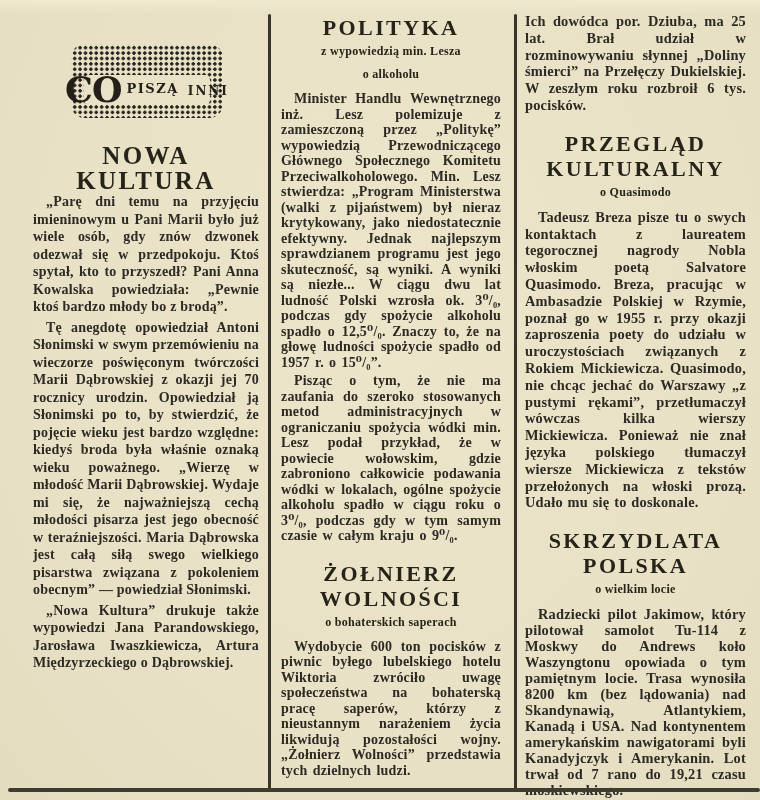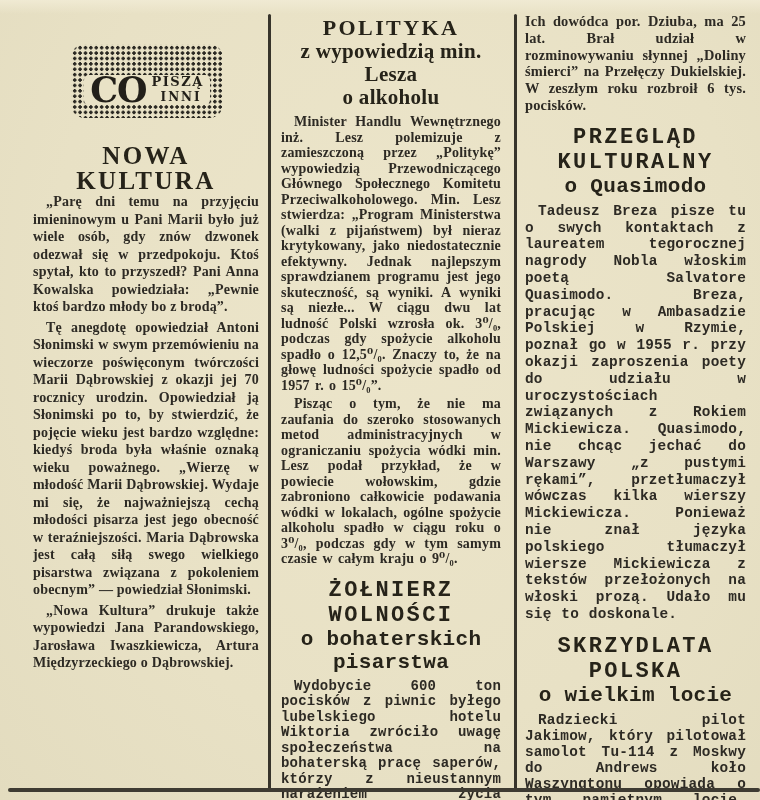--- a/index.html
+++ b/index.html
@@ -33,35 +33,35 @@
     background-image:radial-gradient(circle,#2a2822 1.45px,rgba(0,0,0,0) 1.9px);
     background-size:5.4px 5.4px;background-position:1px 1px;
   }
   .logo-inner{
     position:absolute;inset:13px;background:#e9e2c6;border-radius:5px;
     display:flex;align-items:center;justify-content:center;
     color:#221f19;
     margin-top:18px;
   }
   .logo-co{font-weight:700;font-size:35px;line-height:34px;letter-spacing:-1px;font-family:"DejaVu Serif",serif;}
-  .logo-right{display:flex;flex-direction:column;margin-left:5px;margin-top:2px;}
+  .logo-right{display:flex;flex-direction:row;margin-left:5px;margin-top:2px;}
   .logo-pisza{font-weight:700;font-size:13px;line-height:13px;letter-spacing:1.5px;font-family:"DejaVu Serif",serif;}
   .logo-inni{font-weight:700;font-size:12px;line-height:19px;letter-spacing:2px;margin-left:9px;font-family:"DejaVu Serif",serif;}
 
   
   .article{margin:0;}
-  .article + .article{margin-top:11px;font-family:Liberation Mono, monospace;}
+  .article + .article{margin-top:17px;}
   .t-caps{
     font-weight:700;text-align:center;color:#262319;
     font-size:25px;line-height:25px;letter-spacing:2.4px;
   }
   .col2 .t-caps,.col3 .t-caps{font-size:22px;}
   .t-topic{
     font-weight:700;text-align:center;color:#262319;
-    font-size:21px;line-height:23px;letter-spacing:0.3px;
+    font-size:12px;line-height:23px;letter-spacing:0.3px;
   }
   .t-topic:last-of-type{margin-bottom:5px;}
   .col1 .t-caps{margin-top:25px;}
   .col1 .t-topic{font-size:17px;}
 
   .para{
     margin:0 0 3px;text-align:justify;text-indent:13px;
     font-weight:700;letter-spacing:0.2px;
     hyphens:auto;-webkit-hyphens:auto;
   }
@@ -98,21 +98,21 @@
   <div class="col col2">
       <div class="article">
         <div class="t-caps">POLITYKA</div>
         <div class="t-topic">z wypowiedzią min. Lesza</div>
         <div class="t-topic">o alkoholu</div>
         <p class="para" lang="pl">Minister Handlu Wewnętrznego inż. Lesz polemizuje z zamieszczoną przez „Politykę” wypowiedzią Przewodniczącego Głównego Społecznego Komitetu Przeciwalkoholowego. Min. Lesz stwierdza: „Program Ministerstwa (walki z pijaństwem) był nieraz krytykowany, jako niedostatecznie efektywny. Jednak najlepszym sprawdzianem programu jest jego skuteczność, są wyniki. A wyniki są niezłe... W ciągu dwu lat ludność Polski wzrosła ok. 3⁰/₀, podczas gdy spożycie alkoholu spadło o 12,5⁰/₀. Znaczy to, że na głowę ludności spożycie spadło od 1957 r. o 15⁰/₀”.</p>
         <p class="para" lang="pl">Pisząc o tym, że nie ma zaufania do szeroko stosowanych metod administracyjnych w ograniczaniu spożycia wódki min. Lesz podał przykład, że w powiecie wołowskim, gdzie zabroniono całkowicie podawania wódki w lokalach, ogólne spożycie alkoholu spadło w ciągu roku o 3⁰/₀, podczas gdy w tym samym czasie w całym kraju o 9⁰/₀.</p>
       </div>
       <div class="article">
         <div class="t-caps">ŻOŁNIERZ WOLNOŚCI</div>
-        <div class="t-topic">o bohaterskich pisarstwa</div>
+        <div class="t-topic">o bohaterskich saperach</div>
         <p class="para" lang="pl">Wydobycie 600 ton pocisków z piwnic byłego lubelskiego hotelu Wiktoria zwróciło uwagę społeczeństwa na bohaterską pracę saperów, którzy z nieustannym narażeniem życia likwidują pozostałości wojny. „Żołnierz Wolności” przedstawia tych dzielnych ludzi.</p>
       </div>
     </div>
   <div class="col col3">
       <div class="article">
         <p class="para no-indent" lang="pl">Ich dowódca por. Dziuba, ma 25 lat. Brał udział w rozminowywaniu słynnej „Doliny śmierci” na Przełęczy Dukielskiej. W zeszłym roku rozbroił 6 tys. pocisków.</p>
       </div>
       <div class="article">
         <div class="t-caps">PRZEGLĄD</div>
         <div class="t-caps">KULTURALNY</div>

